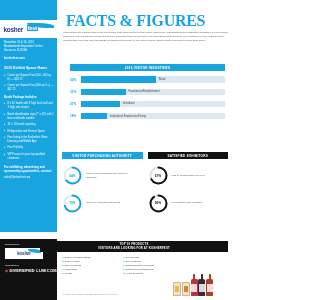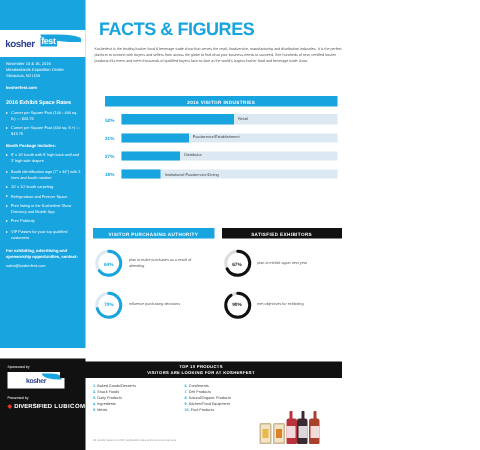--- a/index.html
+++ b/index.html
@@ -69,22 +69,22 @@
   .ft-diver {
     margin-left:5px; display:flex; align-items:center; gap:1.5px;
   }
   .ft-d1 { font-size:4px; font-weight:bold; color:#fff; }
   .ft-d2 { font-size:4px; font-weight:bold; color:#e5352b; }
   .ft-d3 { font-size:4px; font-weight:bold; color:#fff; letter-spacing:0.3px; }
 
   
   .hdr-title {
     position:absolute; left:66px; top:12px;
-    font-size:12px; font-weight:bold; color:#18a4de; letter-spacing:-0.3px;
-    font-family:Liberation Sans, sans-serif;
+    font-size:16px; font-weight:bold; color:#18a4de; letter-spacing:-0.3px;
+    font-family:Liberation Serif, serif;
   }
   .hdr-para {
     position:absolute; left:63px; top:31px; width:166px;
     font-size:2.45px; line-height:1.62; color:#555; text-align:left;
   }
 
   
   .sec-bar {
     height:7px; display:flex; align-items:center; justify-content:center;
     font-size:3.1px; font-weight:bold; color:#fff; letter-spacing:0.25px;

